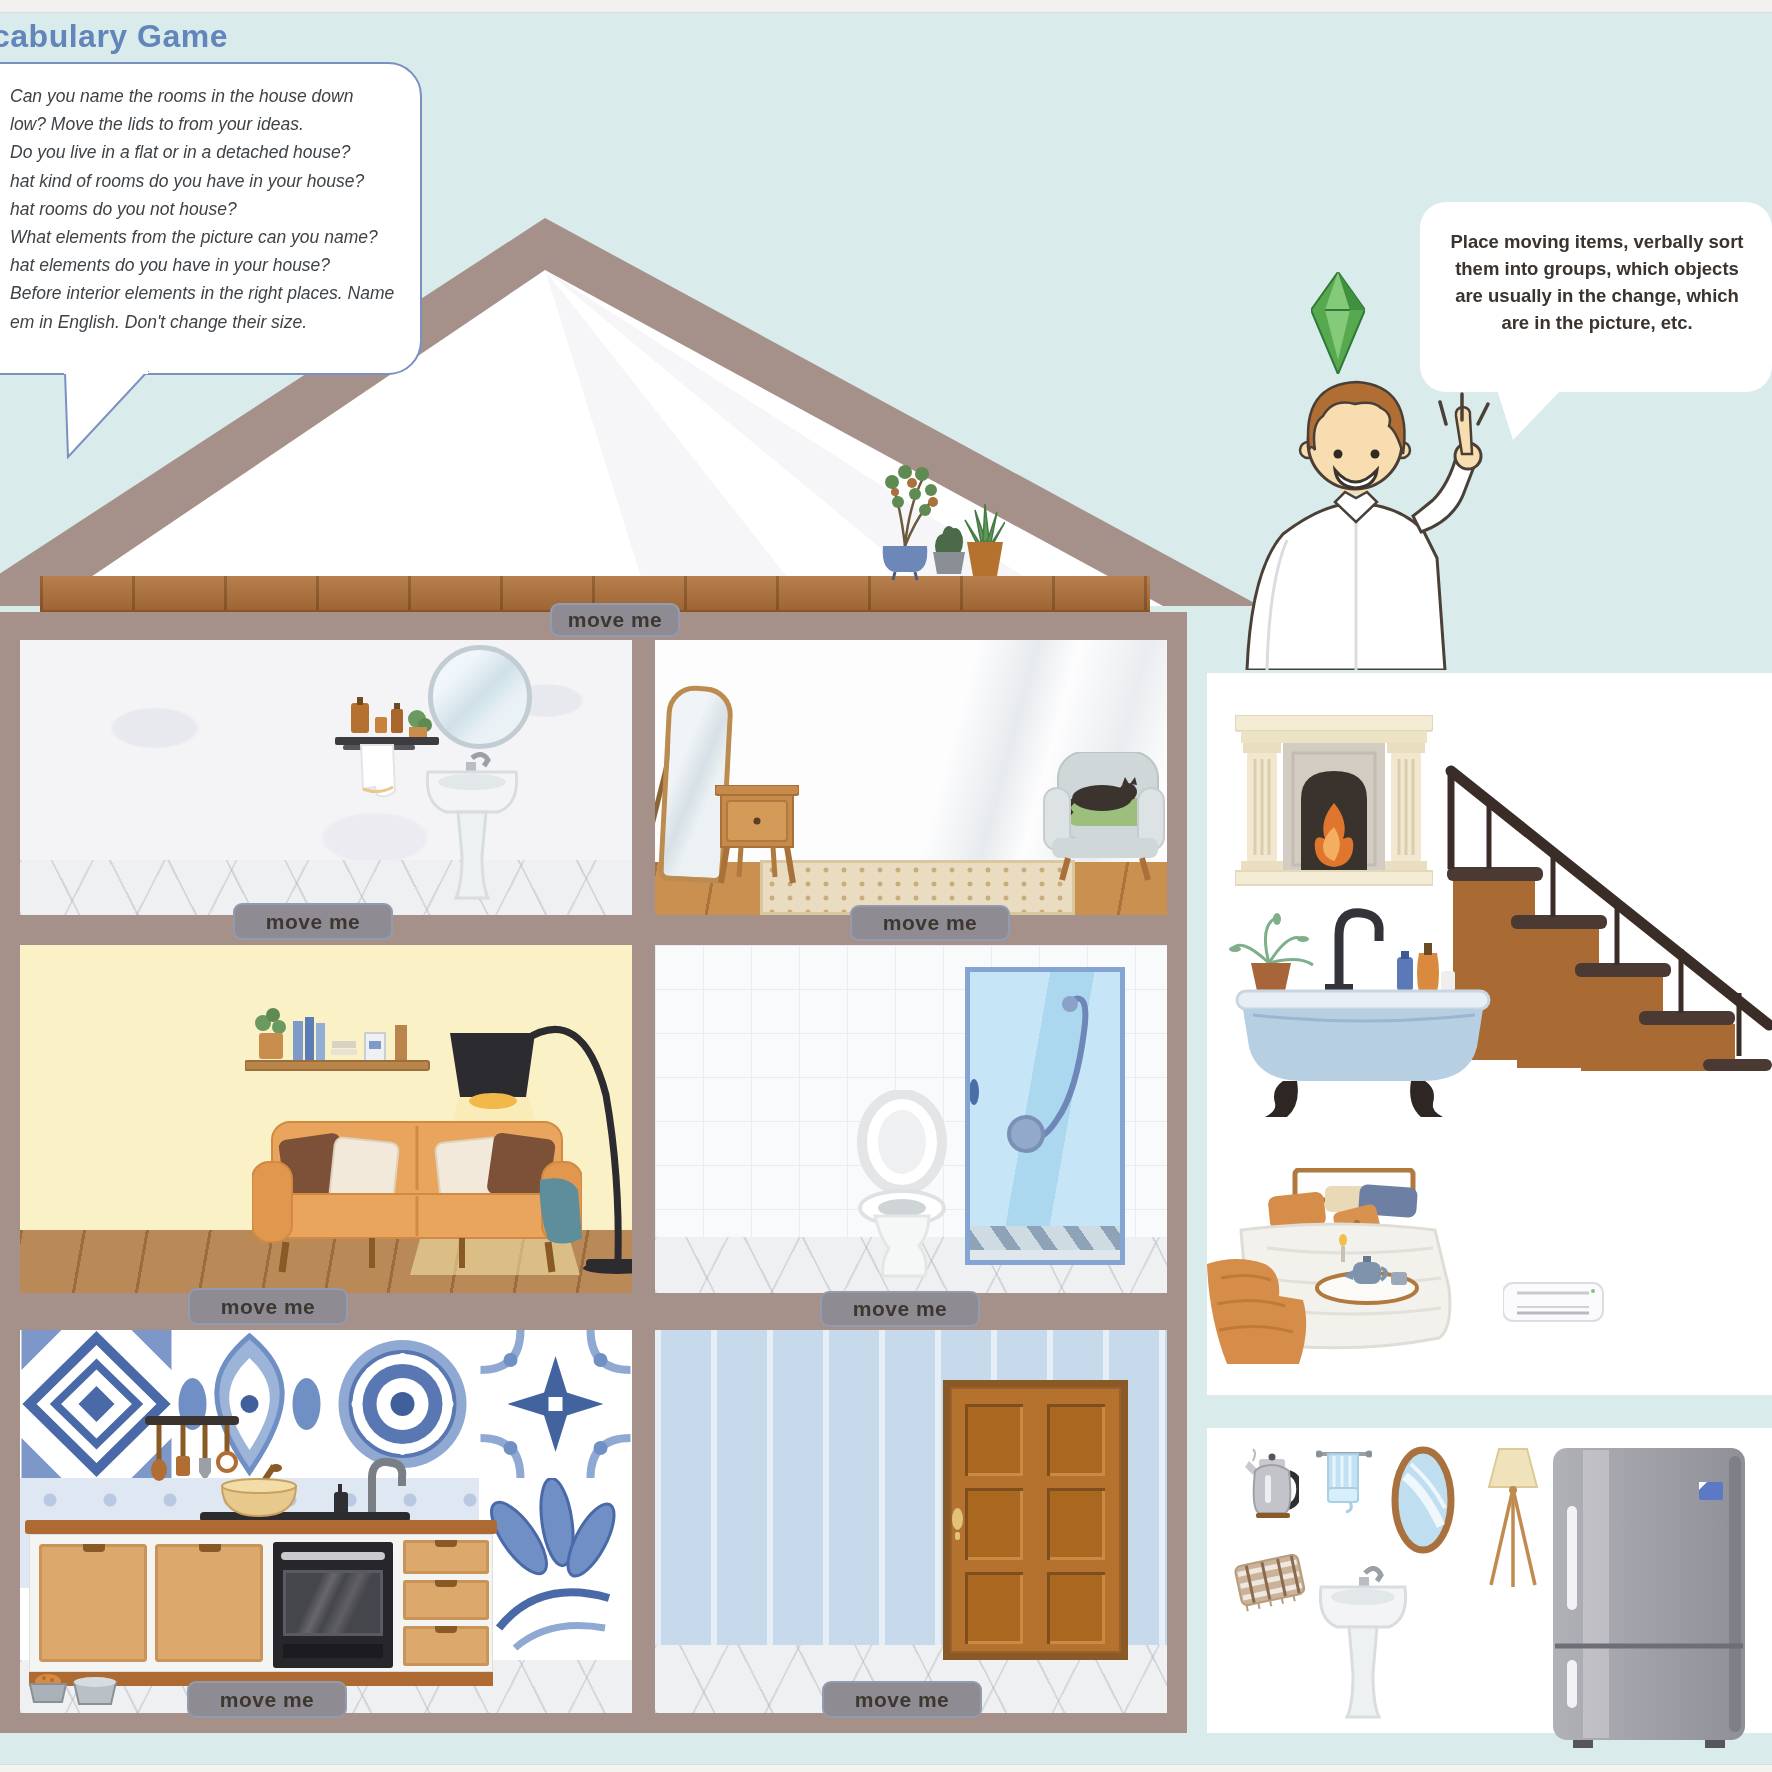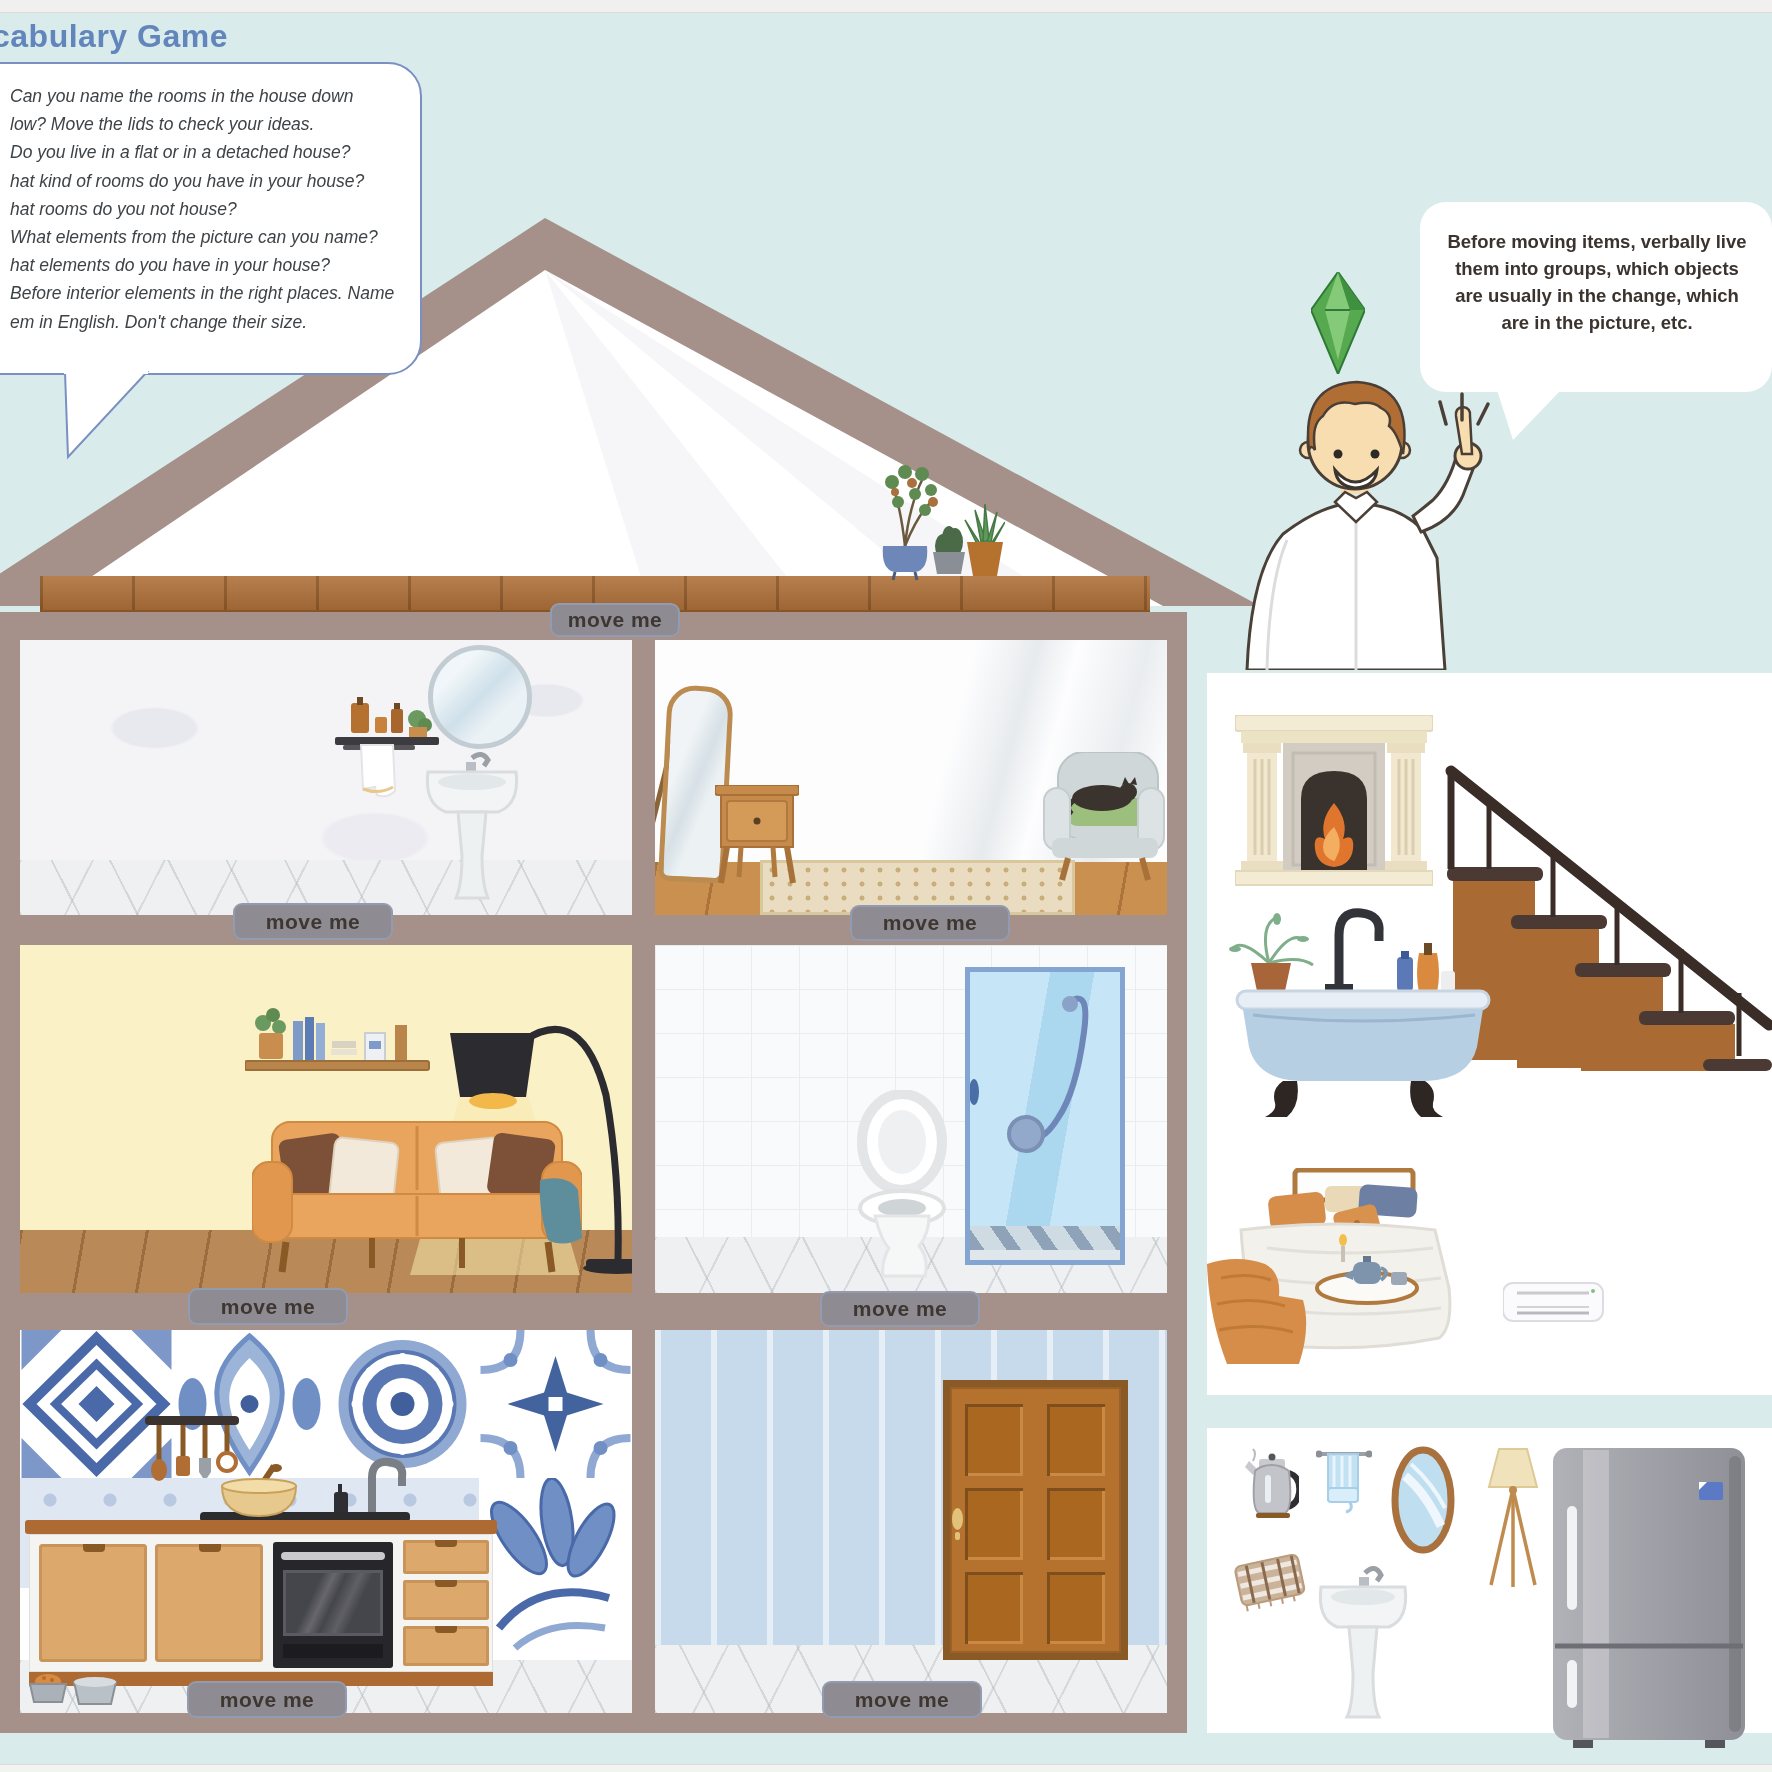--- a/index.html
+++ b/index.html
@@ -375,21 +375,21 @@
     </div>
   <div class="move-label" style="left:187px;top:1681px;width:160px;height:37px;">
       <span>move me</span>
     </div>
   <div class="move-label" style="left:822px;top:1681px;width:160px;height:37px;">
       <span>move me</span>
     </div>
 
   <div class="abs" style="left:-40px;top:62px;width:462px;height:313px;background:#fff;border:2px solid #7b90c2;border-radius:34px;z-index:20;box-sizing:border-box;padding:18px 10px 0 48px;">
     <div class="bubble-line">Can you name the rooms in the house down</div>
-    <div class="bubble-line">low? Move the lids to check your ideas.</div>
+    <div class="bubble-line">low? Move the lids to from your ideas.</div>
     <div class="bubble-line">Do you live in a flat or in a detached house?</div>
     <div class="bubble-line">hat kind of rooms do you have in your house?</div>
     <div class="bubble-line">hat rooms do you not house?</div>
     <div class="bubble-line">What elements from the picture can you name?</div>
     <div class="bubble-line">hat elements do you have in your house?</div>
     <div class="bubble-line">Before interior elements in the right places. Name</div>
     <div class="bubble-line">em in English. Don't change their size.</div>
   </div>
   <svg class="abs" style="left:62px;top:371px;z-index:21;" width="130" height="92" viewBox="0 0 130 92">
     <polygon points="3,1 85,1 6,86" fill="#ffffff" stroke="#7b90c2" stroke-width="2"></polygon>
@@ -420,21 +420,21 @@
     <path d="M237,84 L231,46 Q230,38 238,37 Q246,38 245,46 L247,84 Z" fill="#f7ddb0" stroke="#4a3f36" stroke-width="2.5"></path>
   </svg>
   <svg class="abs" style="left:1438px;top:390px;z-index:23;" width="54" height="42" viewBox="0 0 54 42">
     <g stroke="#4a4038" stroke-width="3.5" stroke-linecap="round">
       <line x1="8" y1="34" x2="2" y2="12"></line>
         <line x1="24" y1="30" x2="24" y2="4"></line>
         <line x1="40" y1="34" x2="50" y2="14"></line>
     </g>
   </svg>
   <div class="abs" style="left:1420px;top:202px;width:352px;height:190px;background:#fff;border-radius:26px;z-index:21;box-sizing:border-box;padding:26px 12px 0 14px;text-align:center;">
-    <div class="helper-line">Before moving items, verbally live</div>
+    <div class="helper-line">Place moving items, verbally sort</div>
     <div class="helper-line">them into groups, which objects</div>
     <div class="helper-line">are usually in the change, which</div>
     <div class="helper-line">are in the picture, etc.</div>
   </div>
   <svg class="abs" style="left:1497px;top:390px;z-index:21;" width="66" height="52" viewBox="0 0 66 52">
     <polygon points="0,0 64,0 16,50" fill="#ffffff"></polygon>
   </svg>
 
   <div class="panel" style="left:1207px;top:673px;width:565px;height:722px;z-index:10;">
     <svg class="abs" style="left:28px;top:42px;cursor:grab;" width="198" height="182" viewBox="0 0 198 182">

